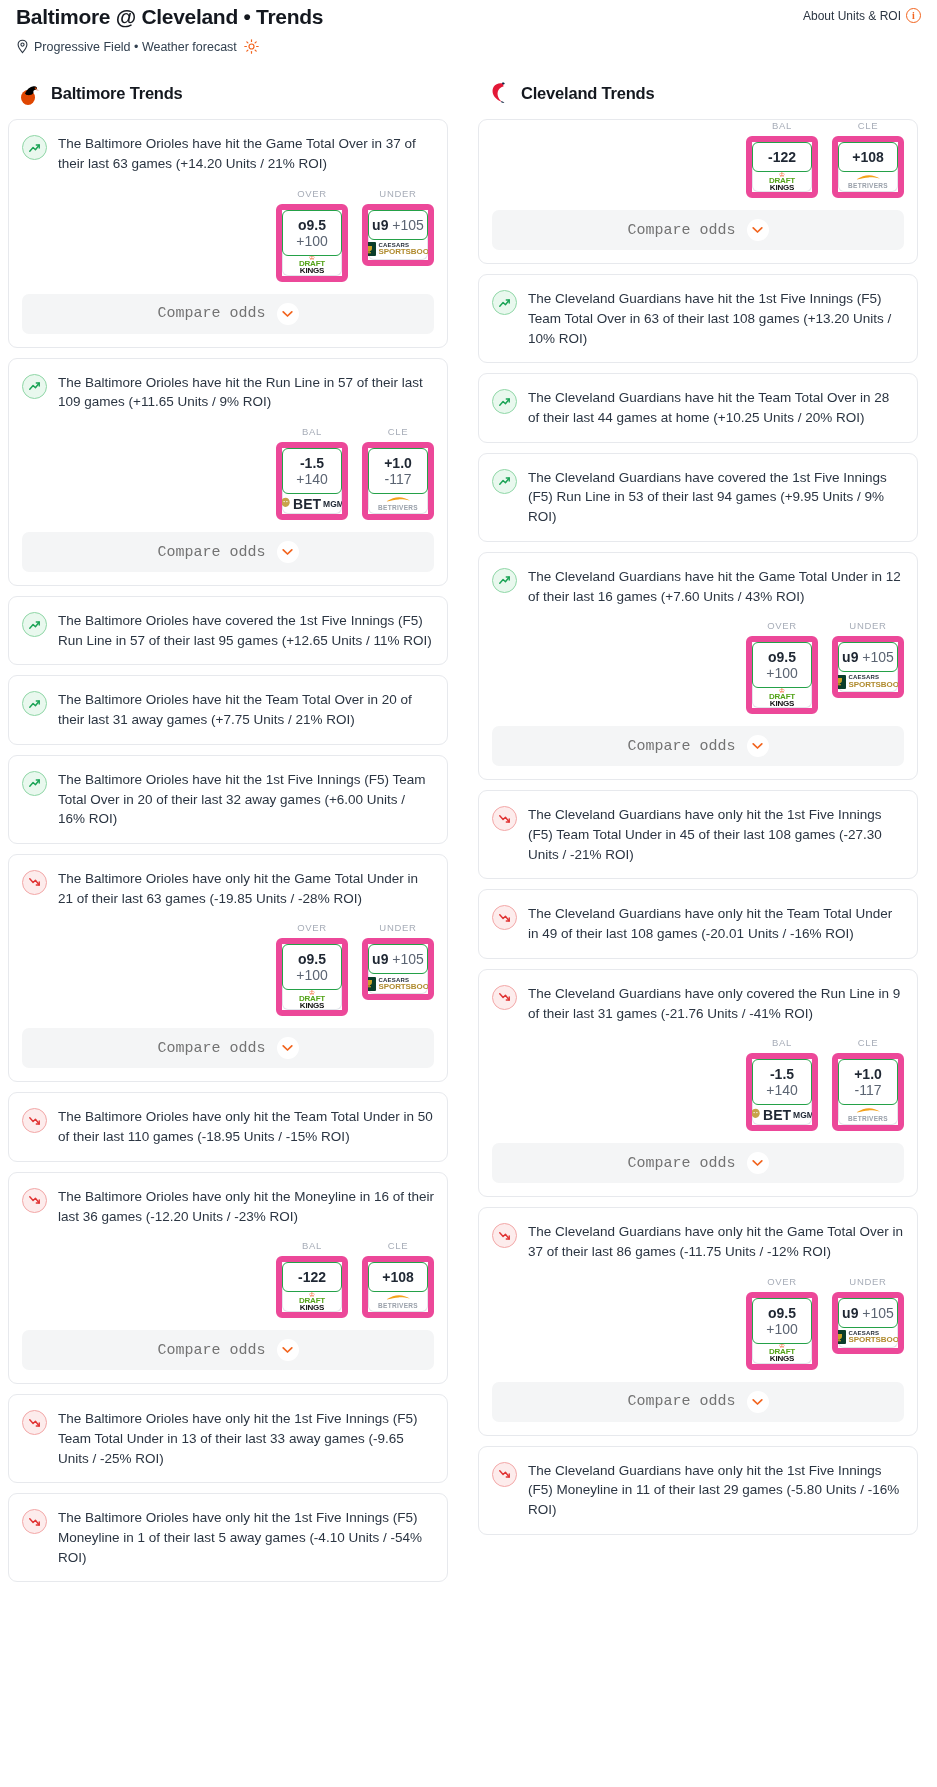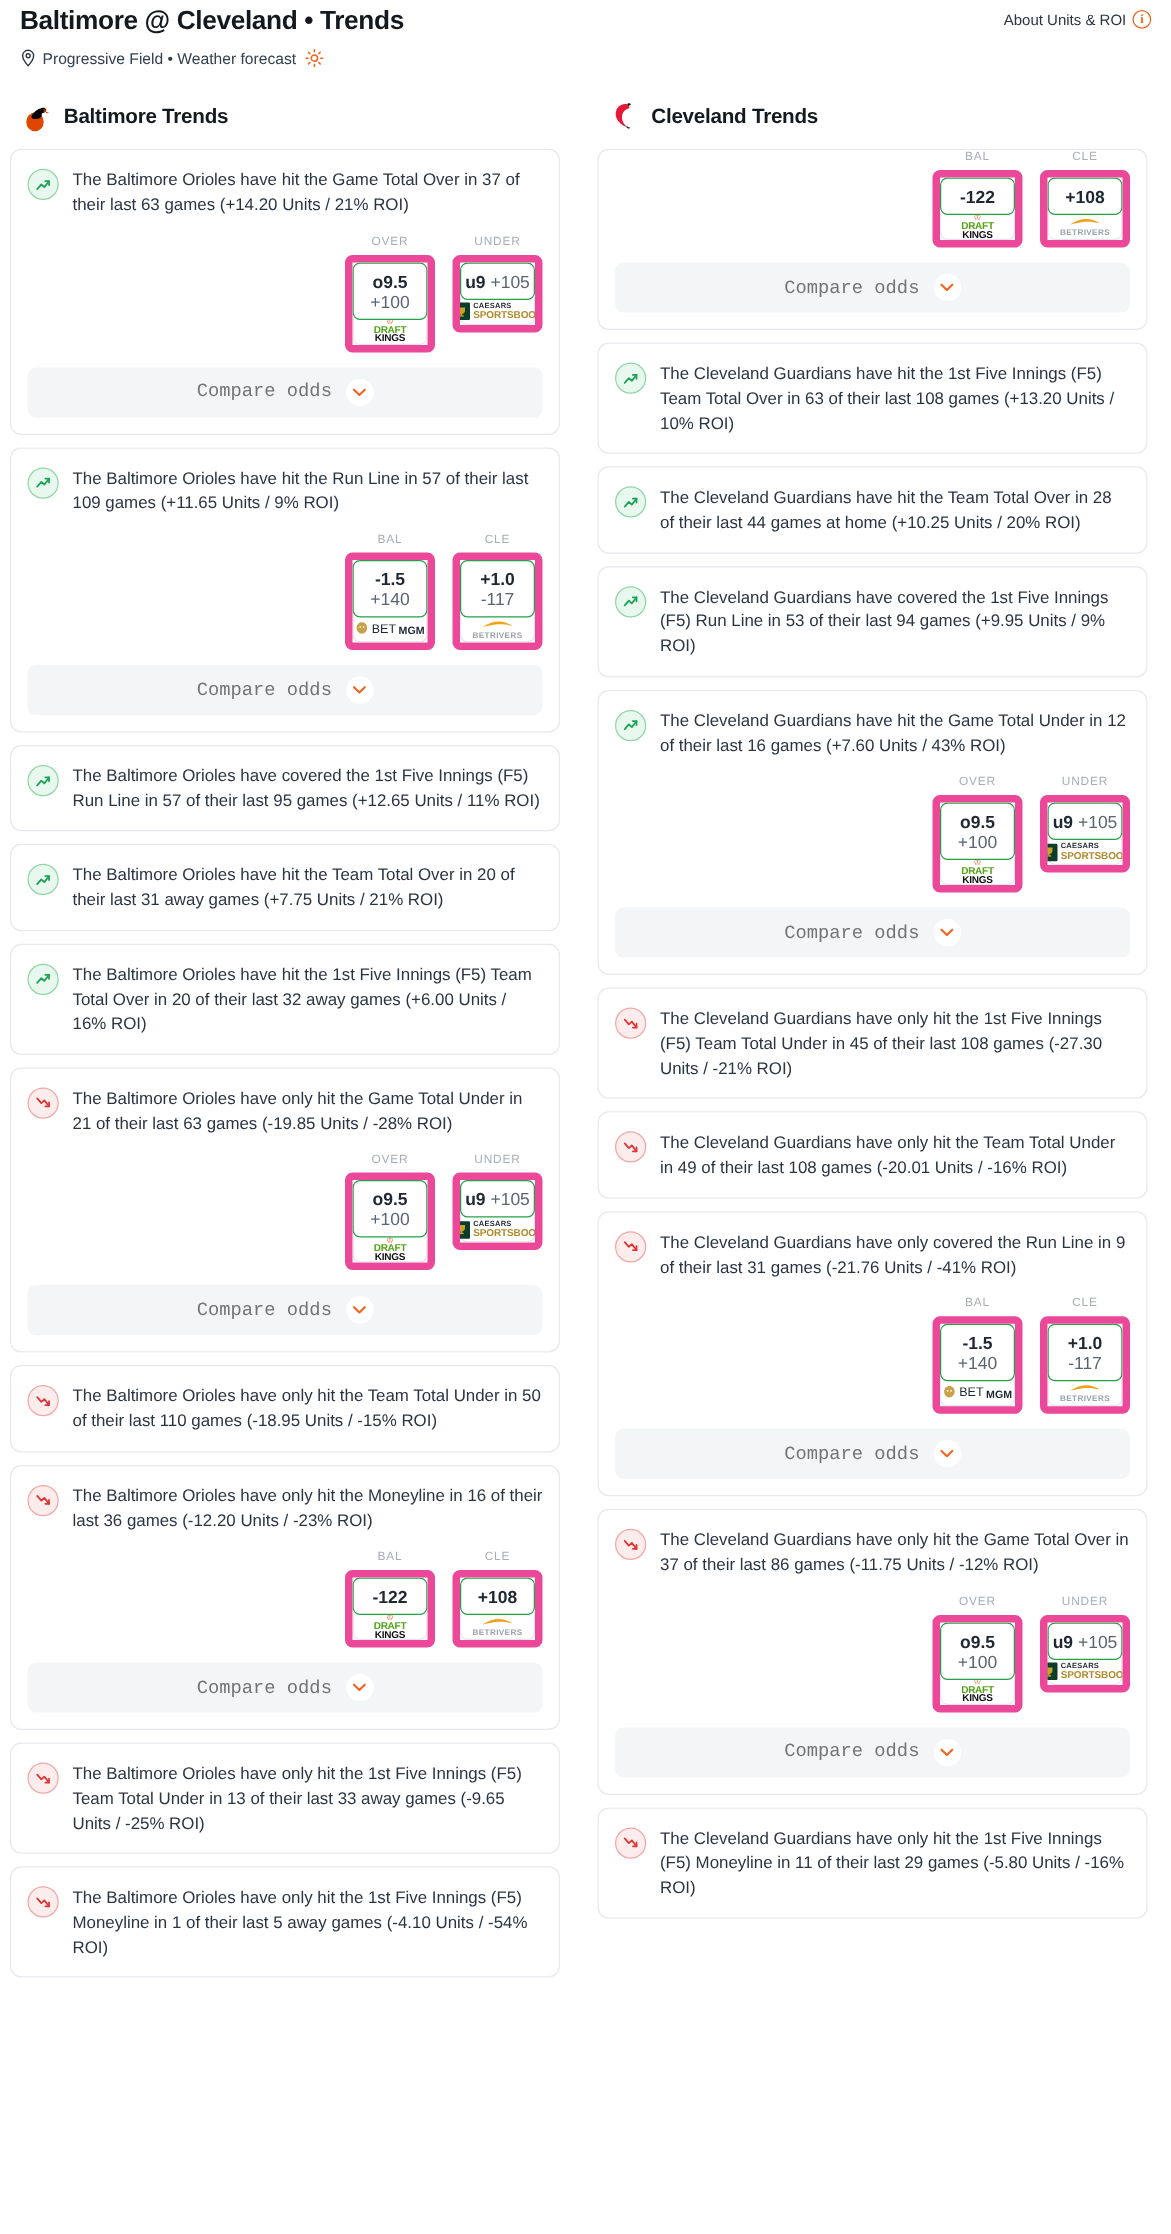--- a/index.html
+++ b/index.html
@@ -170,21 +170,21 @@
   .cz-badge {
     width: 14px; height: 14px; background: #0a3d2a;
     display: flex; align-items: center; justify-content: center;
     border-radius: 1px;
   }
   .cz-text { display: flex; flex-direction: column; line-height: 0.9; }
   .cz-top { font-size: 6px; font-weight: bold; color: #1f2733; letter-spacing: 0.2px; }
   .cz-bot { font-size: 8px; font-weight: bold; color: #b08b2e; letter-spacing: -0.1px; }
   .bk-mgm { gap: 2px; }
   .mgm-lion { color: #c7a24a; font-size: 11px; }
-  .mgm-t1 { font-size: 10px; font-weight: normal; color: #1f2733; }
+  .mgm-t1 { font-size: 14px; font-weight: bold; color: #1f2733; }
   .mgm-t2 { font-size: 8.5px; font-weight: bold; color: #1f2733; }
   .bk-br { flex-direction: column; line-height: 0.9; }
   .br-bolt { color: #f3a11b; font-size: 10px; }
   .br-text { font-size: 6.5px; font-weight: bold; color: #9aa1ab; letter-spacing: 0.3px; }
 
   
   .compare-odds {
     margin: 0 13px 13px 13px;
     background: #f4f5f6;
     border-radius: 7px;

